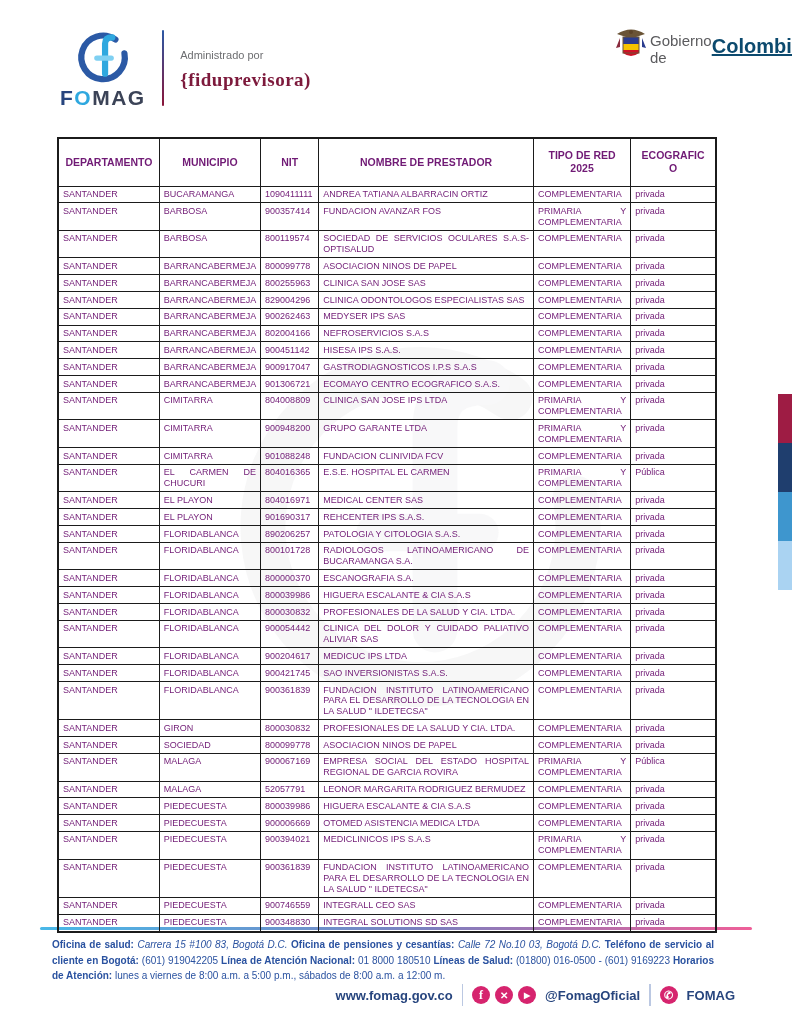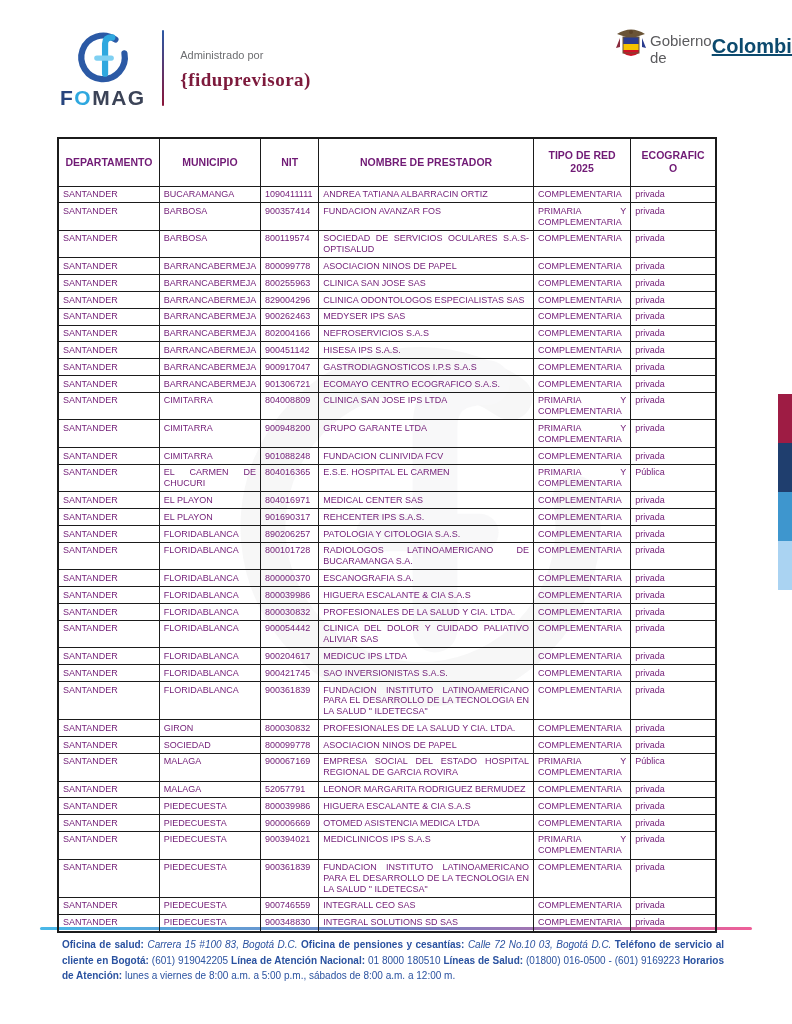--- a/index.html
+++ b/index.html
@@ -38,21 +38,21 @@
   td.nit { word-break:break-all; }
   .nat-head { display:inline-block; width:70px; word-break:break-all; }
 
   
   .stripes { position:absolute; right:0; top:394px; width:14px; z-index:2; }
   .stripe { height:49px; width:14px; }
 
   
   .sep-line { position:absolute; top:927px; left:40px; width:712px; height:2.5px; border-radius:2px;
               background:linear-gradient(90deg,#49B8E8,#7D7FBF 55%,#EF5F98); }
-  .contact { position:absolute; top:937px; left:62px; width:662px; font-size:10px; line-height:1.55;
+  .contact { position:absolute; top:937px; left:52px; width:662px; font-size:10px; line-height:1.55;
              color:#2A52A0; text-align:justify; }
   .contact .b { font-weight:bold; }
   .contact .i { font-style:italic; }
   .social { position:absolute; top:984px; right:57px; display:flex; align-items:center; gap:9px;
             color:#27457E; font-weight:bold; font-size:13px; }
   .soc-sep { width:1.5px; height:22px; background:#BBC8E2; }
   .icn { width:18px; height:18px; border-radius:50%; background:#D6246E; color:#fff; display:flex;
          align-items:center; justify-content:center; font-size:10px; font-weight:bold; }
   .icn.fb { font-family:"Liberation Serif", serif; font-size:12px; }
   .icn.yt { font-size:8px; }
@@ -478,14 +478,27 @@
     <div class="stripe" style="background:#3E96CE"></div>
     <div class="stripe" style="background:#AAD3F2"></div>
   </div>
 
   <div class="sep-line"></div>
 
   <p class="contact">
     
   <span class=" b">Oficina de salud: </span><span class=" i">Carrera 15 #100  83, Bogotá D.C. </span><span class=" b">Oficina de pensiones y cesantías: </span><span class=" i">Calle 72 No.10  03, Bogotá D.C. </span><span class=" b">Teléfono de servicio al cliente en Bogotá: </span><span>(601) 919042205 </span><span class=" b">Línea de Atención Nacional: </span><span>01 8000 180510 </span><span class=" b">Líneas de Salud: </span><span> (01800) 016-0500 - (601) 9169223 </span><span class=" b">Horarios de Atención: </span><span>lunes a viernes de 8:00 a.m. a 5:00 p.m., sábados de 8:00 a.m. a 12:00 m.</span></p>
 
+  <div class="social">
+    <span>www.fomag.gov.co</span>
+    <span class="soc-sep"></span>
+    <span class="icgroup">
+      <span class="icn fb">f</span>
+      <span class="icn">✕</span>
+      <span class="icn yt">▶</span>
+    </span>
+    <span>@FomagOficial</span>
+    <span class="soc-sep"></span>
+    <span class="icn wa">✆</span>
+    <span>FOMAG</span>
+  </div>
 
 </div>
 
 </body></html>

